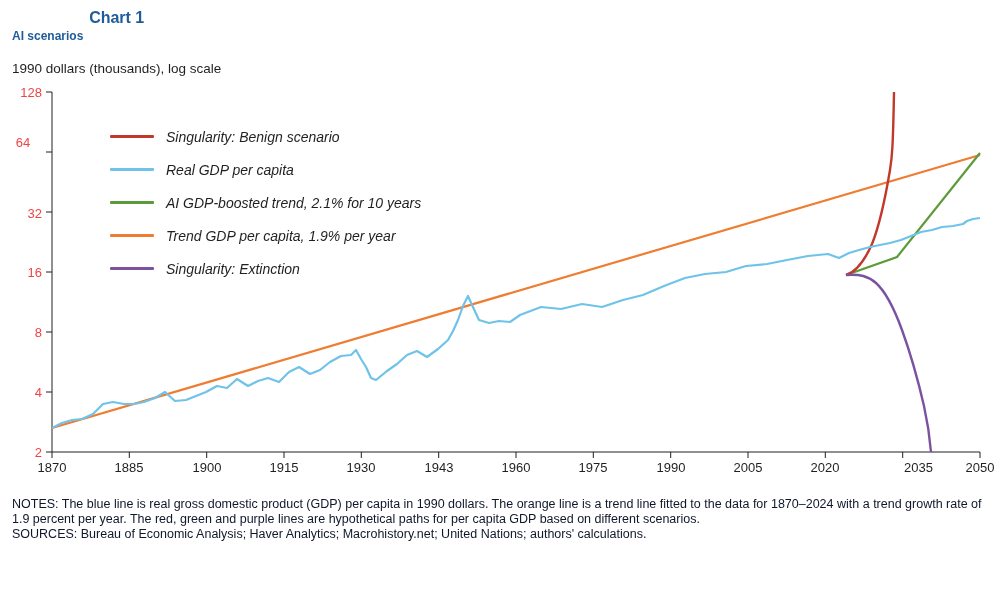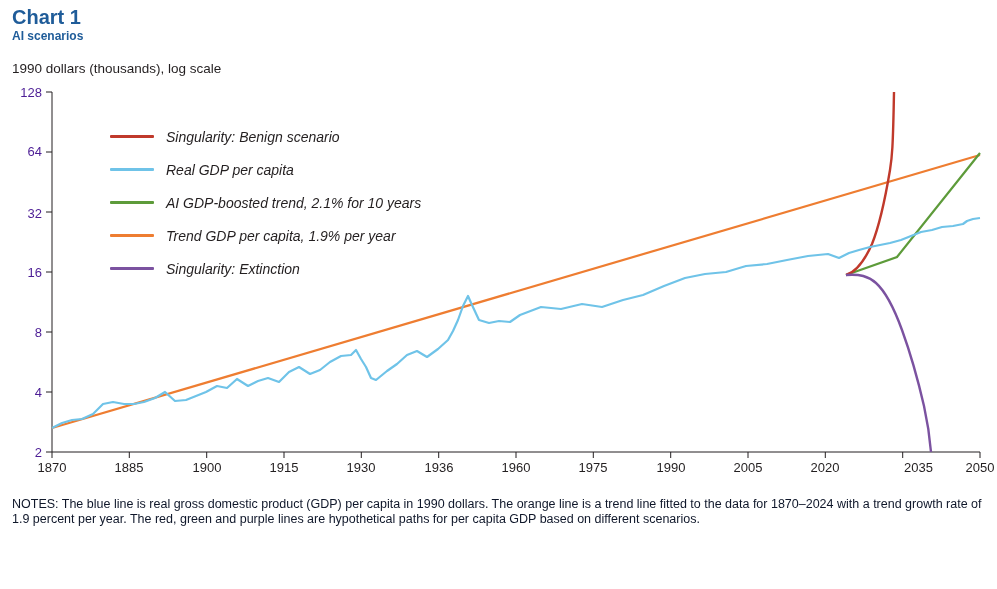--- a/index.html
+++ b/index.html
@@ -7,31 +7,31 @@
     width:997px;height:589px;
     background:#ffffff;
     font-family:"Liberation Sans", sans-serif;
     color:#231f20;
     overflow:hidden;
     position:relative;
   }
   .chart-root{position:relative;width:997px;height:589px;}
 
   .hdr{position:absolute;left:12px;top:8px;}
-  .hdr .t1{font-size:20px;font-weight:bold;color:#1f5c99;line-height:19px;}
+  .hdr .t1{font-size:16px;font-weight:bold;color:#1f5c99;line-height:19px;text-align:center;}
   .hdr .t2{font-size:12px;font-weight:bold;color:#1f5c99;line-height:19px;}
   .hdr .t3{font-size:13.5px;color:#231f20;line-height:17px;margin-top:14px;}
 
   .plot-wrap{position:absolute;left:0;top:84px;width:997px;height:382px;}
   svg.plot{display:block;}
 
   .ylab{
     position:absolute;
     font-size:13px;
-    color:#4c1d95;
+    color:#ef4444;
     text-align:right;
     width:38px;
   }
   .xlab{
     position:absolute;
     font-size:13px;
     color:#231f20;
     text-align:center;
     width:60px;
   }
@@ -99,33 +99,33 @@
       <polyline fill="none" stroke="#5d9b3a" stroke-width="2.2" points="846,191 897,173 980,69"></polyline>
 
       <path fill="none" stroke="#c0392b" stroke-width="2.4" d="M846,191 C856,188 864,178 872,160 C880,140 886,110 890,86 C892,74 893,64 894,8"></path>
 
       <path fill="none" stroke="#7b52a0" stroke-width="2.4" d="M846,191 C860,190 868,192 876,199 C886,208 894,224 902,246 C910,268 918,296 924,322 C928,340 930,356 931,368"></path>
 
       <polyline fill="none" stroke="#6fc3e8" stroke-width="2.2" stroke-linejoin="round" points="52,344 62,339 72,336 82,335 93,330 103,320 113,318 124,320 134,320 144,318 155,314 165,308 175,317 186,316 196,312 206,308 217,302 227,304 237,295 248,302 258,297 268,294 279,298 289,288 299,283 310,290 320,286 330,278 341,272 351,271 356,266 361,275 366,283 371,294 376,296 387,287 397,280 407,271 417,267 427,273 438,265 448,256 453,247 458,236 463,222 468,212 472,221 479,236 489,239 499,237 510,238 520,231 541,223 561,225 582,220 602,223 623,216 643,211 664,202 685,194 705,190 726,188 746,182 767,180 787,176 808,172 828,170 839,174 849,169 859,166 870,163 890,159 901,156 911,152 921,148 932,146 942,143 953,142 963,140 967,137 973,135 980,134"></polyline>
     </svg>
 
     <div class="ylab" style="left:4px;top:1px;">128</div>
-    <div class="ylab" style="left:4px;top:60px;">64</div>
+    <div class="ylab" style="left:4px;top:51px;text-align:center;">64</div>
     <div class="ylab" style="left:4px;top:122px;">32</div>
     <div class="ylab" style="left:4px;top:181px;">16</div>
     <div class="ylab" style="left:4px;top:241px;">8</div>
     <div class="ylab" style="left:4px;top:301px;">4</div>
     <div class="ylab" style="left:4px;top:361px;">2</div>
 
     <div class="xlab" style="left:22px;top:376px;">1870</div>
     <div class="xlab" style="left:99px;top:376px;">1885</div>
     <div class="xlab" style="left:177px;top:376px;">1900</div>
     <div class="xlab" style="left:254px;top:376px;">1915</div>
     <div class="xlab" style="left:331px;top:376px;">1930</div>
-    <div class="xlab" style="left:409px;top:376px;">1936</div>
+    <div class="xlab" style="left:409px;top:376px;">1943</div>
     <div class="xlab" style="left:486px;top:376px;">1960</div>
     <div class="xlab" style="left:563px;top:376px;">1975</div>
     <div class="xlab" style="left:641px;top:376px;">1990</div>
     <div class="xlab" style="left:718px;top:376px;">2005</div>
     <div class="xlab" style="left:795px;top:376px;">2020</div>
     <div class="xlab" style="left:873px;top:376px;text-align:right;">2035</div>
     <div class="xlab" style="left:950px;top:376px;">2050</div>
   </div>
 
   <div class="legend">
@@ -146,16 +146,17 @@
       <span class="legend-label">Trend GDP per capita, 1.9% per year</span>
     </div>
     <div class="legend-row">
       <span class="legend-swatch" style="background:#7b52a0;"></span>
       <span class="legend-label">Singularity: Extinction</span>
     </div>
   </div>
 
   <div class="notes">
     <p>NOTES: The blue line is real gross domestic product (GDP) per capita in 1990 dollars. The orange line is a trend line fitted to the data for 1870–2024 with a trend growth rate of 1.9 percent per year. The red, green and purple lines are hypothetical paths for per capita GDP based on different scenarios.</p>
+    <p class="src">SOURCES: Bureau of Economic Analysis; Haver Analytics; Macrohistory.net; United Nations; authors' calculations.</p>
   </div>
 
 
 </div>
 
 </body></html>

